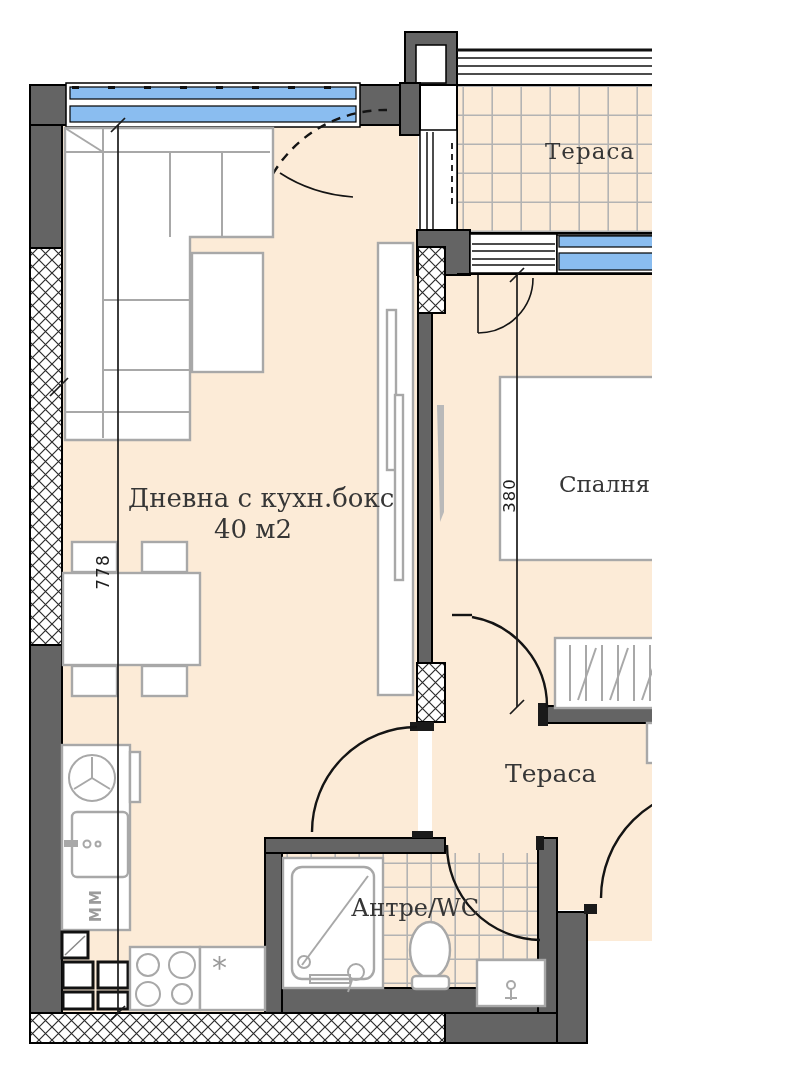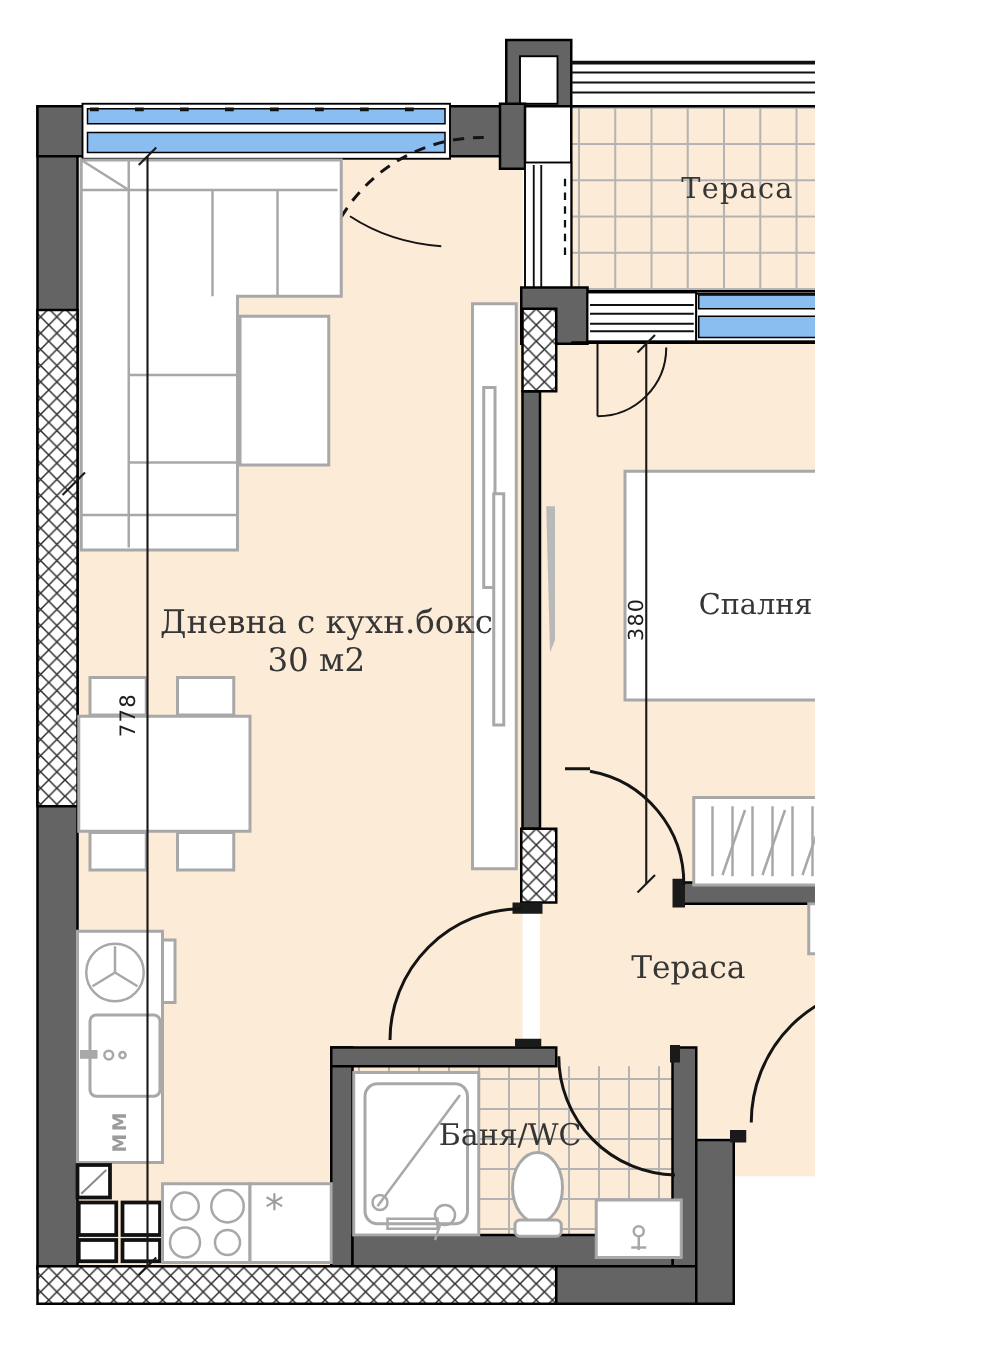--- a/index.html
+++ b/index.html
@@ -337,24 +337,24 @@
   </g>
   <g>
     <line class="dim" x1="517" y1="275" x2="517" y2="707"></line>
     <line class="dim" x1="510" y1="282" x2="524" y2="268"></line>
     <line class="dim" x1="510" y1="714" x2="524" y2="700"></line>
   </g>
 </svg>
 
   <div class="roomlabel lbl-terrace">Тераса</div>
   <div class="roomlabel lbl-living">Дневна с кухн.бокс</div>
-  <div class="roomlabel lbl-living2">30 м2</div>
+  <div class="roomlabel lbl-living2">40 м2</div>
   <div class="roomlabel lbl-bedroom">Спалня</div>
   <div class="roomlabel lbl-hall">Тераса</div>
-  <div class="roomlabel lbl-bath">Баня/WC</div>
+  <div class="roomlabel lbl-bath">Антре/WC</div>
 
   <div class="dimtext dim-778">778</div>
   <div class="dimtext dim-380">380</div>
 
   <div class="appl lbl-mm">ММ</div>
   <div class="appl lbl-star">*</div>
 
 
 </div>
 

